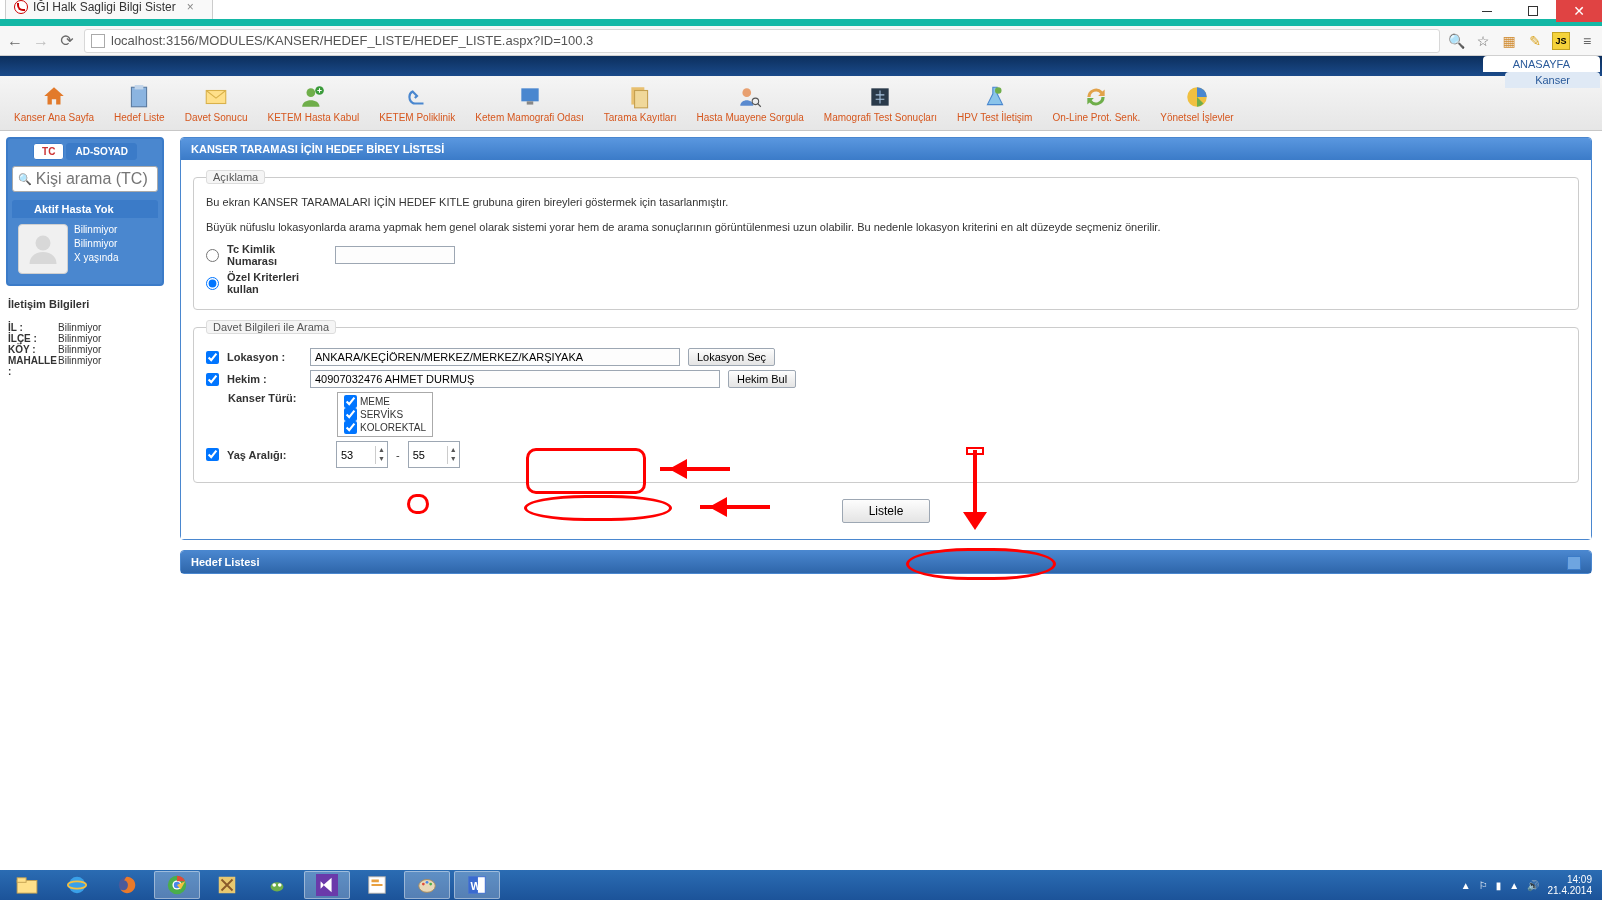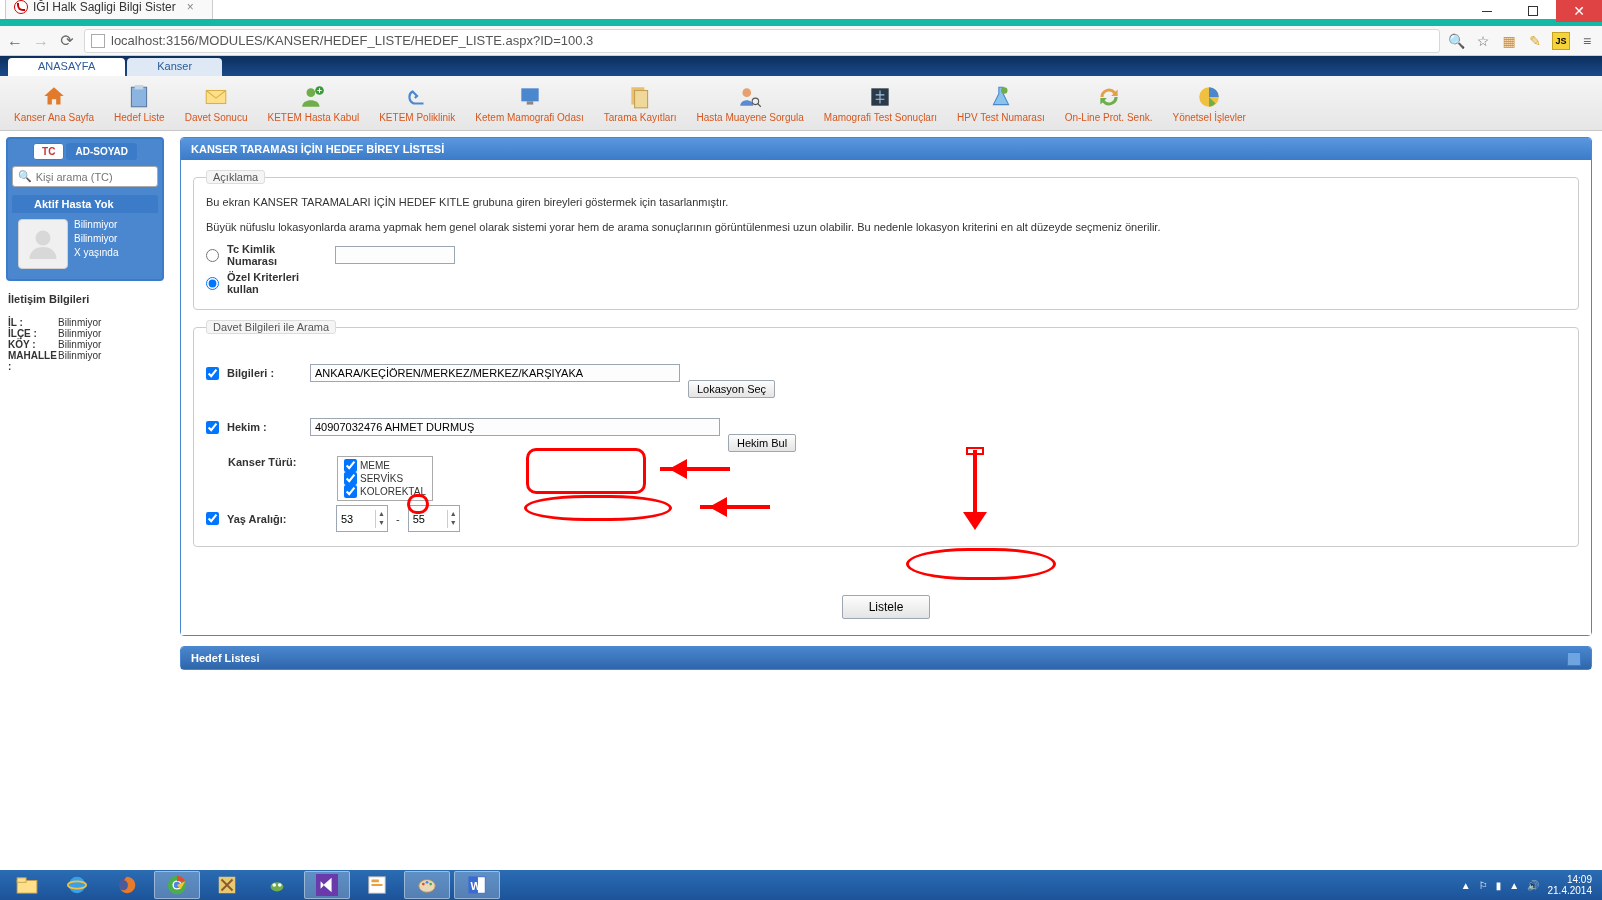--- a/index.html
+++ b/index.html
@@ -16,36 +16,36 @@
   .win-btn.max::after{content:"";width:8px;height:8px;border:1px solid #333;}
   .win-btn.close{background:#e04343;color:#fff;font-size:14px;}
   .addr-bar{height:30px;display:flex;align-items:center;padding:0 6px;gap:8px;border-bottom:1px solid #d0d0d0;background:#f7f7f7;}
   .addr-bar .nav-ico{width:18px;height:18px;display:flex;align-items:center;justify-content:center;color:#6b6b6b;font-size:16px;}
   .addr-field{flex:1;display:flex;align-items:center;gap:6px;border:1px solid #d8d8d8;border-radius:3px;background:#fff;height:24px;padding:0 6px;}
   .addr-field .page-ico{width:14px;height:14px;border:1px solid #aaa;}
   .addr-field span.url{font-size:13px;color:#555;}
   .addr-right{display:flex;gap:8px;align-items:center;}
   .addr-right .ico{width:18px;height:18px;display:flex;align-items:center;justify-content:center;font-size:14px;color:#666;}
   
-  .app-tabs{height:20px;background:linear-gradient(#0c2f5d,#1a4a8a);display:flex;align-items:flex-end;padding-left:8px;}
+  .app-tabs{height:20px;background:linear-gradient(#0c2f5d,#1a4a8a);display:flex;align-items:flex-end;padding-left:8px;flex-direction:column;}
   .app-tab{background:#dfe9f5;height:18px;padding:2px 30px;font-size:11px;color:#2a5a9a;border-radius:4px 4px 0 0;margin-right:2px;}
   .app-tab.active{background:#fff;}
   
   .tool-row{height:55px;background:linear-gradient(#f5f5f5,#e6e6e6);border-bottom:1px solid #c7c7c7;display:flex;align-items:center;padding:2px 4px;gap:0;}
   .tool-item{display:flex;flex-direction:column;align-items:center;justify-content:center;padding:2px 10px;font-size:10px;color:#d6571e;gap:2px;cursor:pointer;}
   .tool-item .ti{width:26px;height:26px;display:flex;align-items:center;justify-content:center;}
   
   .main{display:flex;height:calc(900px - 26px - 30px - 20px - 55px - 30px);}
   .sidebar{width:170px;padding:6px;}
   .side-card{border:2px solid #3b7bc8;background:#4a87cf;border-radius:4px;padding:4px;}
   .toggle-row{display:flex;gap:2px;justify-content:center;margin-bottom:6px;}
   .tg{background:#fff;border:1px solid #3b7bc8;color:#c33;font-size:10px;font-weight:bold;padding:2px 8px;border-radius:3px;}
   .tg.sel{background:#3b7bc8;color:#fff;}
   .search-box{background:#fff;border:1px solid #aaa;border-radius:3px;padding:3px 5px;display:flex;align-items:center;gap:4px;margin-bottom:8px;}
-  .search-box input{border:none;outline:none;font-size:11px;color:#888;width:100%;}
+  .search-box input{border:none;outline:none;font-size:16px;color:#888;width:100%;}
   .side-sub{background:#3b7bc8;color:#fff;font-size:11px;font-weight:bold;padding:3px 22px;border-radius:3px 3px 0 0;}
   .patient{background:#4a87cf;padding:6px;display:flex;gap:6px;}
   .avatar{width:50px;height:50px;background:#f0f0f0;border:1px solid #d0d0d0;border-radius:4px;display:flex;align-items:center;justify-content:center;}
   .avatar svg{width:36px;height:36px;}
   .pinfo{color:#fff;font-size:10px;display:flex;flex-direction:column;gap:3px;}
   .contact-h{font-size:11px;font-weight:bold;color:#333;margin:12px 2px 12px;}
   .contact{font-size:10px;color:#333;padding:0 2px;}
   .contact .row{display:flex;}
   .contact .k{font-weight:bold;width:50px;}
   
@@ -53,21 +53,21 @@
   .panel{border:1px solid #4a87cf;border-radius:4px;margin-bottom:10px;}
   .panel-h{background:linear-gradient(#5a97df,#3b7bc8);color:#fff;font-weight:bold;font-size:11px;padding:5px 10px;border-radius:3px 3px 0 0;}
   .panel-b{padding:10px 12px;background:#fff;}
   fieldset{border:1px solid #ccc;border-radius:4px;padding:10px 12px;margin-bottom:10px;}
   legend{font-size:11px;color:#555;padding:0 6px;background:#f5f5f5;border:1px solid #ddd;border-radius:3px;}
   .desc{font-size:11px;color:#333;line-height:1.5;margin-bottom:8px;}
   .frow{display:flex;align-items:center;gap:8px;margin:4px 0;font-size:11px;}
   .frow label{width:100px;font-weight:bold;}
   .frow.wide label{width:75px;}
   input[type=text].fld{border:1px solid #9da7b3;background:#fdfdfd;height:18px;padding:1px 4px;font-size:11px;}
-  .btn{background:linear-gradient(#fdfdfd,#e4e4e4);border:1px solid #9da7b3;border-radius:2px;padding:2px 8px;font-size:11px;cursor:pointer;margin-top:32px;}
+  .btn{background:linear-gradient(#fdfdfd,#e4e4e4);border:1px solid #9da7b3;border-radius:2px;padding:2px 8px;font-size:11px;cursor:pointer;}
   .btn.big{padding:4px 26px;font-size:12px;}
   .cancer-opts{border:1px solid #aaa;padding:2px 6px;font-size:10px;display:inline-block;}
   .cancer-opts div{display:flex;align-items:center;gap:3px;}
   .spin{display:inline-flex;align-items:center;border:1px solid #9da7b3;height:27px;background:#fff;}
   .spin input{border:none;width:38px;padding:0 4px;font-size:11px;outline:none;}
   .spin .ar{display:flex;flex-direction:column;width:12px;}
   .spin .ar span{height:9px;font-size:7px;line-height:7px;text-align:center;color:#555;border-left:1px solid #ccc;}
   .center-row{text-align:center;padding:6px 0;}
   .panel-h.dark{background:linear-gradient(#4a87cf,#2e66aa);} 
   .panel-h .ricon{float:right;width:14px;height:14px;background:#6ea5e0;border:1px solid #3b7bc8;}
@@ -211,21 +211,21 @@
       </span>
       <span>Mamografi Test Sonuçları</span>
     </div>
   <div class="tool-item">
       <span class="ti">
         <svg viewBox="0 0 24 24">
           <path d="M10 3h4v6l5 10H5l5-10z" fill="#8ac4ea" stroke="#4a87cf"></path>
           <circle cx="15" cy="6" r="3" fill="#6fae4a"></circle>
         </svg>
       </span>
-      <span>HPV Test Numarası</span>
+      <span>HPV Test İletişim</span>
     </div>
   <div class="tool-item">
       <span class="ti">
         <svg viewBox="0 0 24 24">
           <path d="M4 12a8 8 0 0114-5l2-2v6h-6l2-2a5 5 0 00-9 3" fill="#e2a24a"></path>
           <path d="M20 12a8 8 0 01-14 5l-2 2v-6h6l-2 2a5 5 0 009-3" fill="#6fae4a"></path>
         </svg>
       </span>
       <span>On-Line Prot. Senk.</span>
     </div>
@@ -304,21 +304,21 @@
           <div class="frow">
             <input type="radio" name="mode" checked="" style="">
             <label>Özel Kriterleri kullan</label>
           </div>
         </fieldset>
 
         <fieldset>
           <legend>Davet Bilgileri ile Arama</legend>
           <div class="frow wide">
             <input type="checkbox" checked="" style="">
-            <label>Bilgileri :</label>
+            <label>Lokasyon :</label>
             <input type="text" class="fld" style="width: 370px;" value="ANKARA/KEÇİÖREN/MERKEZ/MERKEZ/KARŞIYAKA">
             <button class="btn">Lokasyon Seç</button>
           </div>
           <div class="frow wide">
             <input type="checkbox" checked="" style="">
             <label>Hekim :</label>
             <input type="text" class="fld" style="width: 410px;" value="40907032476 AHMET DURMUŞ">
             <button class="btn">Hekim Bul</button>
           </div>
           <div class="frow wide" style="align-items:flex-start">

